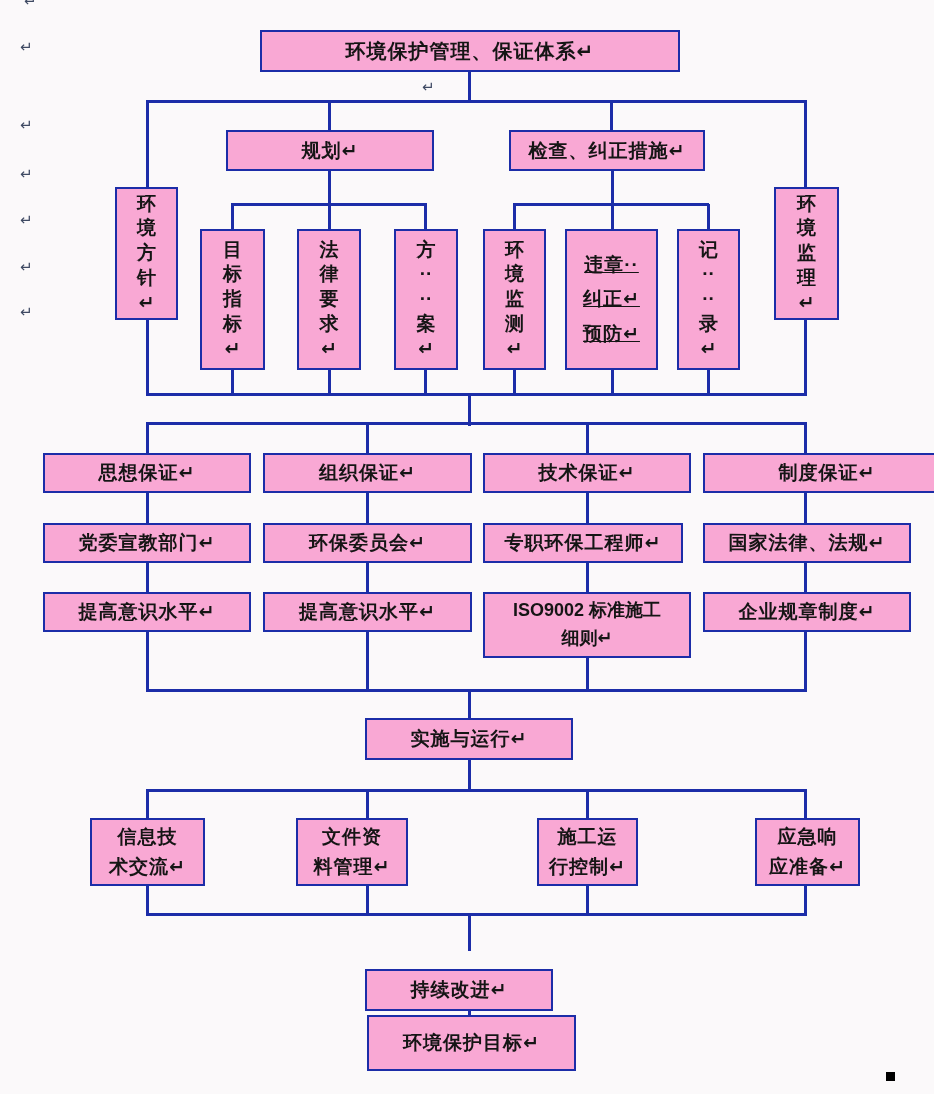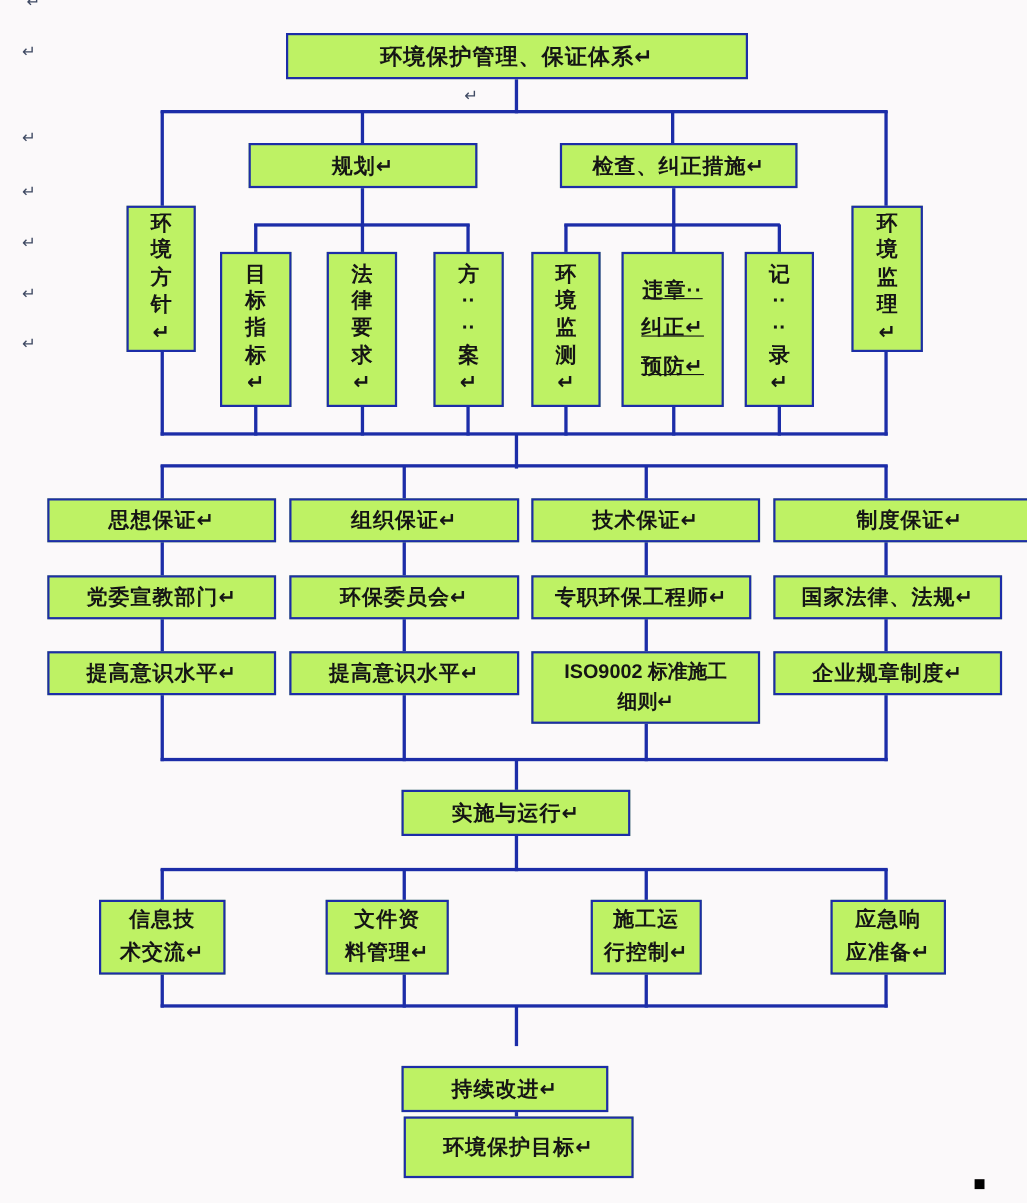--- a/index.html
+++ b/index.html
@@ -2,21 +2,21 @@
 <html lang="zh"><head>
 <meta charset="utf-8">
 <style>
   html,body{margin:0;padding:0;background:#ffffff;}
   .canvas{
     position:relative;width:934px;height:1094px;background:#fbf9fa;
     font-family:"Liberation Sans","DejaVu Sans",sans-serif;color:#151515;overflow:hidden;
   }
   .ln{position:absolute;background:#1c2da8;z-index:1;}
   .box{
-    position:absolute;box-sizing:border-box;background:#bef264;border:2px solid #1c2da8;
+    position:absolute;box-sizing:border-box;background:#f9a8d4;border:2px solid #1c2da8;
     display:flex;align-items:center;justify-content:center;text-align:center;
     font-size:19px;font-weight:600;letter-spacing:1px;z-index:2;
   }
   .big{font-size:20px;}
   .vbox{flex-direction:column;letter-spacing:0;}
   .vc{line-height:1.3;}
   .lines{flex-direction:column;letter-spacing:1px;}
   .tall3 .tline{line-height:1.8;text-decoration:underline;}
   .iso{font-size:18px;letter-spacing:0;}
   .iso .tline{line-height:1.55;}
@@ -96,21 +96,21 @@
   <div class="ln" style="left:468px;top:914px;width:3px;height:37px"></div>
   <div class="ln" style="left:468px;top:989px;width:3px;height:28px"></div>
 
   <div class="box big" style="left:260px;top:30px;width:420px;height:42px">
     <span>环境保护管理、保证体系↵</span>
   </div>
 
   <div class="box" style="left:226px;top:130px;width:208px;height:41px">
     <span>规划↵</span>
   </div>
-  <div class="box" style="left:509px;top:130px;width:216px;height:41px">
+  <div class="box" style="left:509px;top:130px;width:196px;height:41px">
     <span>检查、纠正措施↵</span>
   </div>
 
   <div class="box vbox" style="left:115px;top:187px;width:63px;height:133px">
       <div class="vc">环</div>
       <div class="vc">境</div>
       <div class="vc">方</div>
       <div class="vc">针</div>
       <div class="vc">↵</div>
     </div>

